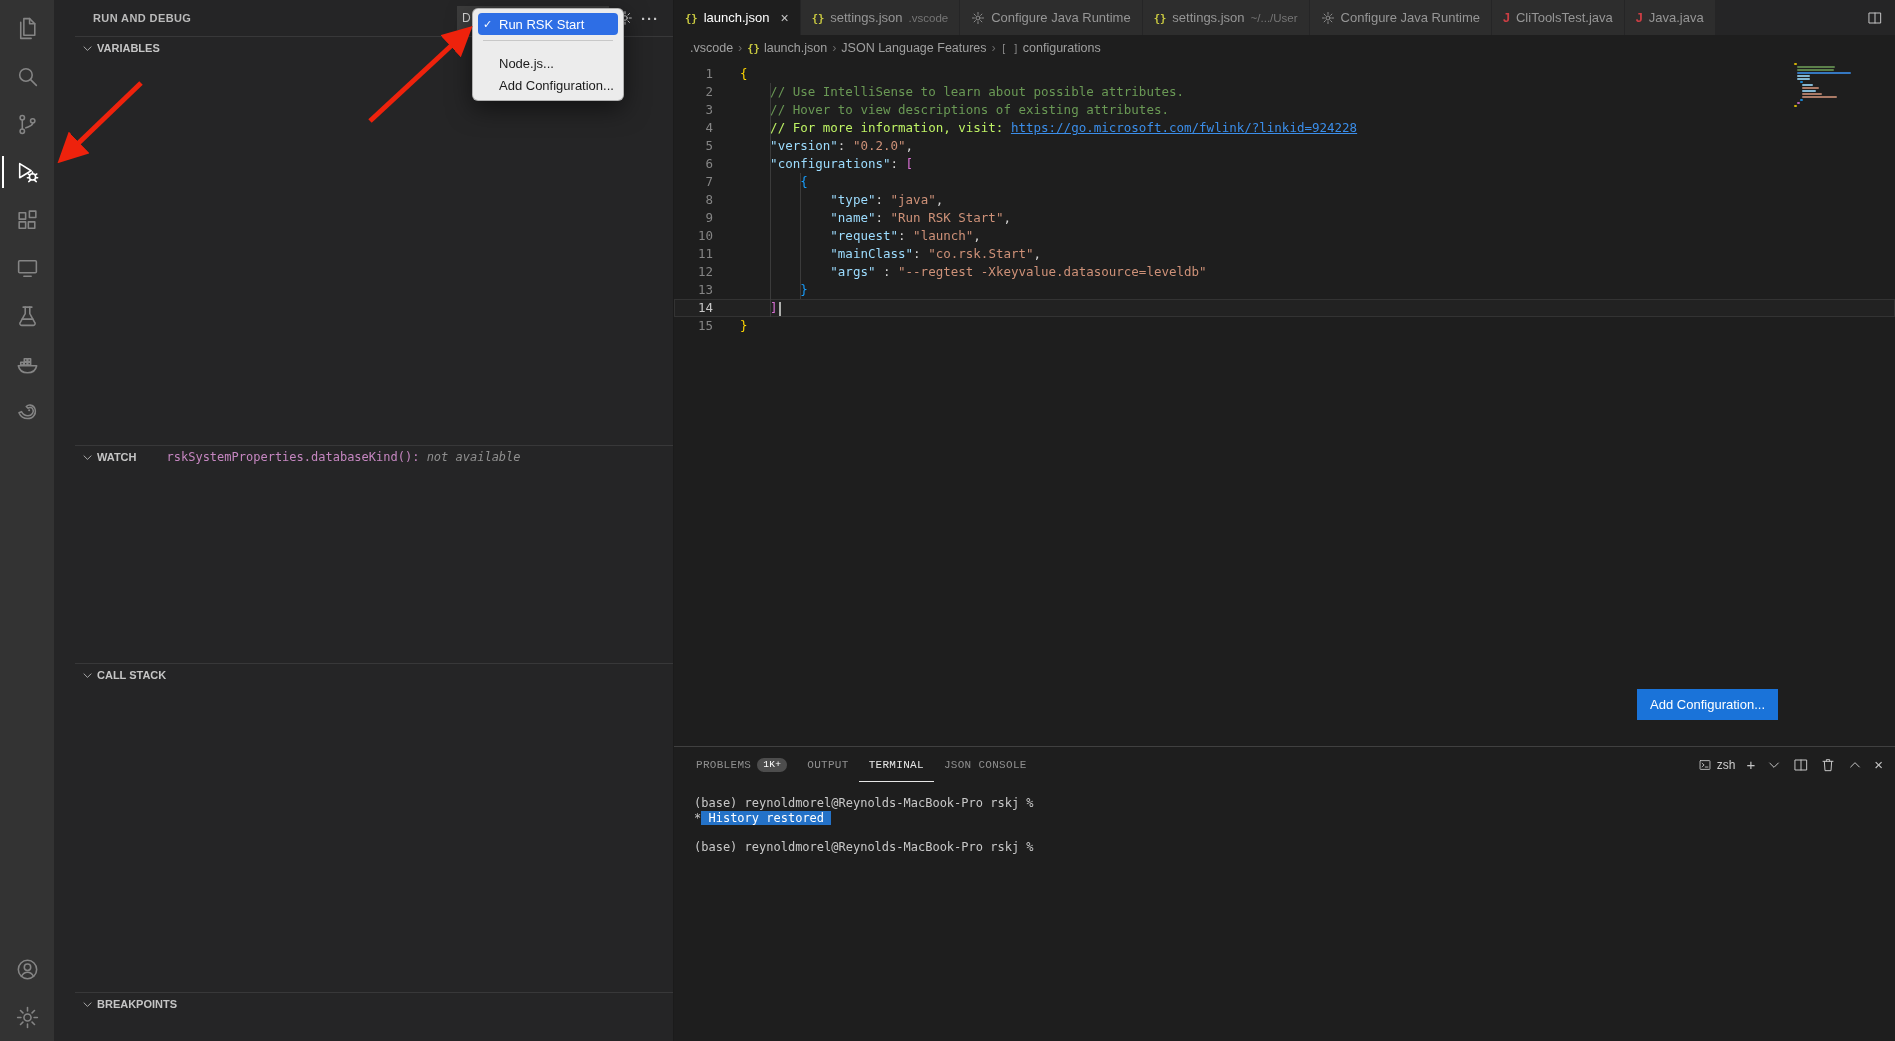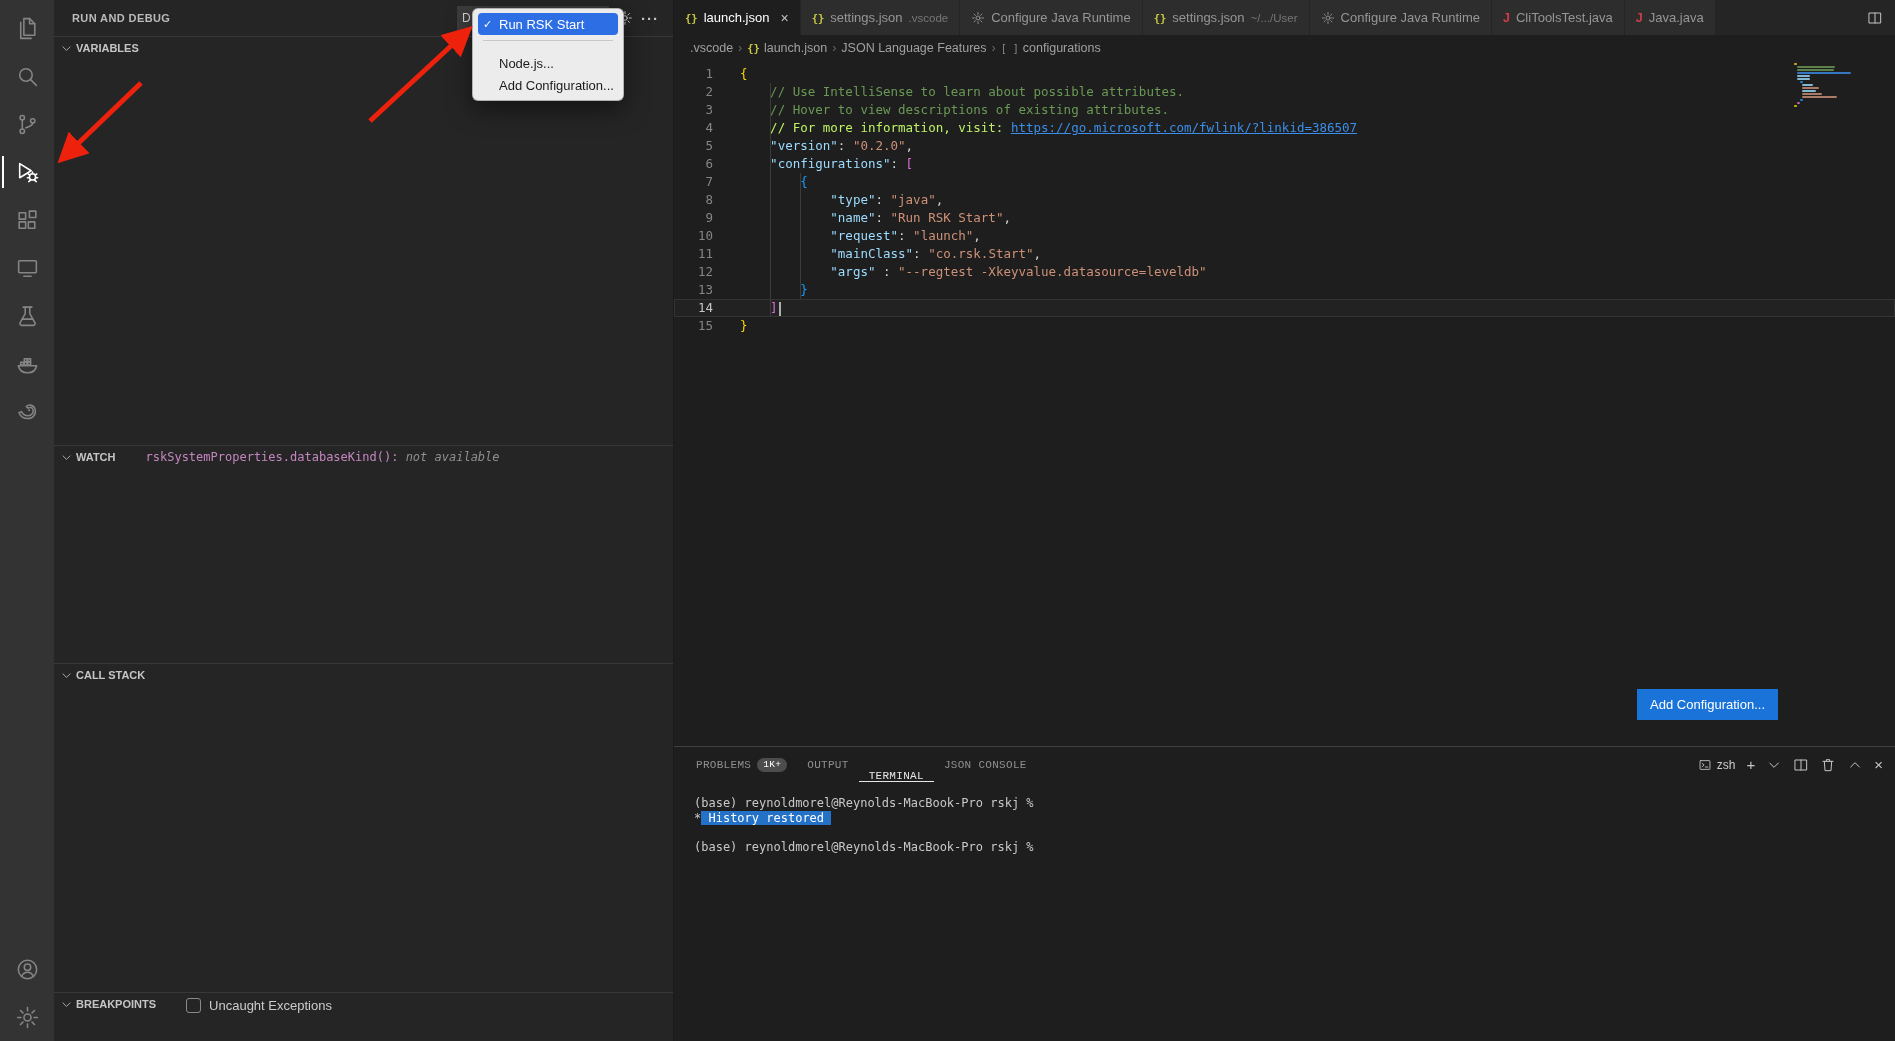--- a/index.html
+++ b/index.html
@@ -10,21 +10,21 @@
 
   
   .activity-bar { width:54px; background:#333333; display:flex; flex-direction:column; align-items:center; padding-top:4px; flex-shrink:0; }
   .ab-item { width:50px; height:48px; display:flex; align-items:center; justify-content:center; color:#858585; position:relative; cursor:pointer; }
   .ab-item.active { color:#ffffff; }
   .ab-item.active::before { content:""; position:absolute; left:0; top:8px; bottom:8px; width:2px; background:#ffffff; }
   .ab-ic svg { width:25px; height:25px; display:block; }
   .ab-spacer { flex:1; }
 
   
-  .sidebar { width:620px; background:#252526; display:flex; flex-direction:column; flex-shrink:0; border-right:1px solid #1b1b1b; }
+  .sidebar { width:620px; background:#252526; display:flex; flex-direction:column; flex-shrink:0; border-right:1px solid #1b1b1b;padding-left:21px; }
   .sidebar-header { height:36px; display:flex; align-items:center; padding:0 14px 0 18px; gap:8px; }
   .sidebar-title { font-size:11px; font-weight:bold; letter-spacing:.4px; color:#bbbbbb; white-space:nowrap; }
   .config-select { margin-left:auto; width:152px; height:24px; background:#3c3c3c; color:#d4d4d4; font-size:12px; display:flex; align-items:center; padding:0 5px; cursor:pointer; }
   .hdr-icon svg { width:16px; height:16px; color:#c5c5c5; display:block; }
   .hdr-dots { color:#c5c5c5; font-size:15px; font-weight:bold; letter-spacing:1px; cursor:pointer; }
 
   .section { border-top:1px solid rgba(128,128,128,.22); display:flex; flex-direction:row; }
   .sec-variables { height:409px; }
   .sec-watch { height:218px; }
   .sec-callstack { height:329px; }
@@ -75,21 +75,21 @@
 
   .minimap { position:absolute; top:2px; right:33px; width:68px; }
   .mm-line { height:2px; margin-bottom:1px; border-radius:1px; opacity:.8; }
 
   .add-config-btn { position:absolute; right:117px; bottom:26px; background:var(--button-blue,#1a73d9); color:#ffffff; border:none; font-family:"Liberation Sans", sans-serif; font-size:13px; padding:8px 13px; cursor:pointer; }
 
   
   .panel { height:295px; border-top:1px solid #404040; display:flex; flex-direction:column; flex-shrink:0; }
   .panel-tabs { height:35px; display:flex; align-items:center; padding:0 12px; flex-shrink:0; }
   .panel-tab { padding:0 10px; height:100%; display:flex; align-items:center; gap:6px; font-size:11px; letter-spacing:.3px; color:#8f8f8f; cursor:pointer;font-family:Liberation Mono, monospace; }
-  .panel-tab.active { color:#e7e7e7; box-shadow:inset 0 -1px 0 #e7e7e7;align-items:flex-end; }
+  .panel-tab.active { color:#e7e7e7; box-shadow:inset 0 -1px 0 #e7e7e7; }
   .badge { background:var(--badge-bg,#4d4d4d); color:#ffffff; font-size:9.5px; padding:1.5px 6px; border-radius:9px; }
   .panel-actions { margin-left:auto; display:flex; align-items:center; gap:11px;text-align:right; }
   .shell { display:inline-flex; align-items:center; gap:5px; color:#cccccc; font-size:12px; cursor:pointer; }
   .icon-sm svg { width:14px; height:14px; display:block; color:#c5c5c5; }
   .terminal { flex:1; padding:14px 0 0 20px; font-family:"DejaVu Sans Mono", monospace; font-size:12px; line-height:14.5px; color:#c8c8c8; }
   .term-line { white-space:pre; }
   .term-hl { background:var(--terminal-highlight-blue,#2472c8); color:#ffffff; }
 
   
   .context-menu { position:absolute; left:472px; top:8px; width:152px; background:#ececec; border:1px solid rgba(0,0,0,.25); border-radius:6px; box-shadow:0 8px 24px rgba(0,0,0,.5); padding:4px 0; z-index:40; font-size:13px; color:#1b1b1b; }
@@ -271,26 +271,20 @@
 
     <div class="section sec-breakpoints">
       <div class="section-header">
         <span class="chev">
             <svg viewBox="0 0 24 24" fill="none" stroke="currentColor" stroke-width="1.5" stroke-linecap="round" stroke-linejoin="round">
               <path d="M5.5 9l6.5 6.5L18.5 9"></path>
             </svg>
           </span>
         <span>BREAKPOINTS</span>
       </div>
-      <div class="section-body">
-        <div class="bp-item">
-          <span class="checkbox"></span>
-          <span>Uncaught Exceptions</span>
-        </div>
-      </div>
     </div>
   </aside>
 
   <div class="main">
     <div class="tabbar" id="tabbar">
         <div class="tab active">
           <span class="fi fi-json">{}</span>
           <span class="tab-label">launch.json</span>
           <span class="tab-close">×</span>
         </div>
@@ -370,21 +364,21 @@
           <div class="code-line">
             <span class="ln">2</span>
             <span class="lt"><span style="color: rgb(106, 153, 85);">    // Use IntelliSense to learn about possible attributes.</span></span>
           </div>
           <div class="code-line">
             <span class="ln">3</span>
             <span class="lt"><span style="color: rgb(106, 153, 85);">    // Hover to view descriptions of existing attributes.</span></span>
           </div>
           <div class="code-line">
             <span class="ln">4</span>
-            <span class="lt"><span style="color: #bef264;">    // For more information, visit: </span><span style="color: rgb(59, 142, 234); text-decoration: underline;">https://go.microsoft.com/fwlink/?linkid=386507</span></span>
+            <span class="lt"><span style="color: #bef264;">    // For more information, visit: </span><span style="color: rgb(59, 142, 234); text-decoration: underline;">https://go.microsoft.com/fwlink/?linkid=924228</span></span>
           </div>
           <div class="code-line">
             <span class="ln">5</span>
             <span class="lt"><span style="color: rgb(212, 212, 212);">    </span><span style="color: rgb(156, 220, 254);">"version"</span><span style="color: rgb(212, 212, 212);">: </span><span style="color: rgb(206, 145, 120);">"0.2.0"</span><span style="color: rgb(212, 212, 212);">,</span></span>
           </div>
           <div class="code-line">
             <span class="ln">6</span>
             <span class="lt"><span style="color: rgb(212, 212, 212);">    </span><span style="color: rgb(156, 220, 254);">"configurations"</span><span style="color: rgb(212, 212, 212);">: </span><span style="color: rgb(218, 112, 214);">[</span></span>
           </div>
           <div class="code-line">

